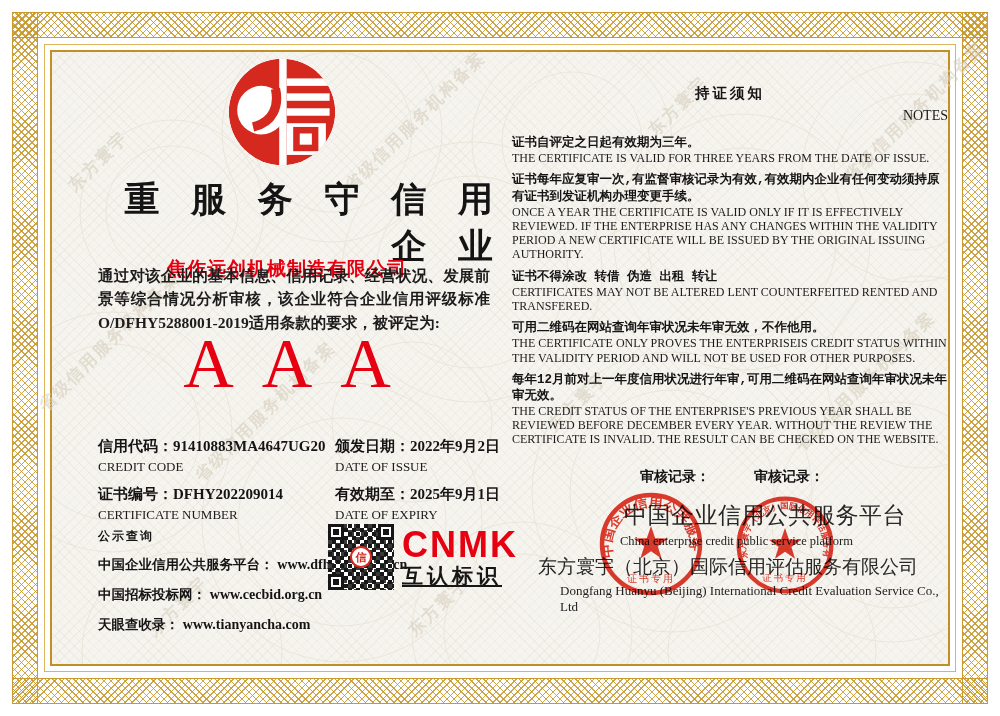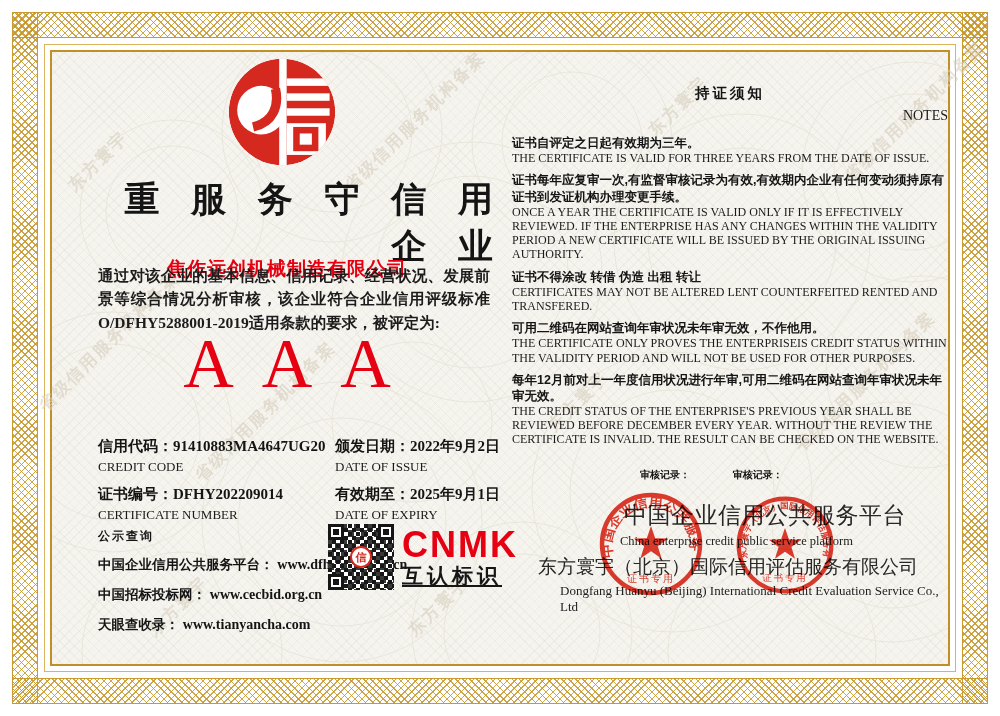--- a/index.html
+++ b/index.html
@@ -68,24 +68,24 @@
   .cnmk { left:402px; top:524px; font-size:36px; font-weight:800; letter-spacing:2px; color:#e60012;text-align:center; }
   .mutual { left:402px; top:562px; font-size:21px; font-weight:600; letter-spacing:4px;
             font-family:"Liberation Serif", serif; color:#161616;text-decoration:underline; }
 
   
   .notes { left:512px; top:84px; width:436px; }
   .notes-title-cn { text-align:center; font-size:14.5px; font-weight:700; letter-spacing:3px; color:#141414; }
   .notes-title-en { text-align:right; font-family:"Liberation Serif", serif; font-size:14px;
                     color:#1a1a1a; margin-top:5px; margin-bottom:11px; }
   .note { margin-bottom:7px; }
-  .note .cn { font-size:12.5px; font-weight:700; line-height:1.3; color:#141414; }
+  .note .cn { font-size:12.5px; font-weight:700; line-height:1.3; color:#141414;font-family:Liberation Mono, monospace; }
   .note .en { font-family:"Liberation Serif", serif; font-size:12px; line-height:1.18; color:#1a1a1a; }
 
-  .audit { left:512px; top:468px; width:436px; font-size:10px; font-weight:700; color:#141414; }
+  .audit { left:512px; top:468px; width:436px; font-size:14px; font-weight:700; color:#141414; }
   .audit .a1 { margin-left:128px; } .audit .a2 { margin-left:40px; }
 
   .issuer { left:512px; top:500px; width:436px; color:#272727; }
   .issuer .l1 { margin-left:112px; font-size:23px; font-weight:500; letter-spacing:.5px; }
   .issuer .l2 { margin-left:108px; margin-top:3px; font-family:"Liberation Serif", serif; font-size:12.5px; color:#222; }
   .issuer .l3 { margin-left:26px;  margin-top:5px; font-size:19px; font-weight:500; }
   .issuer .l4 { margin-left:48px;  margin-top:3px; font-family:"Liberation Serif", serif; font-size:13px; color:#222; }
 
   .stamp { position:absolute; z-index:3; mix-blend-mode:multiply; opacity:.92; }
   .stamp.sl { left:596px; top:489px; } .stamp.sr { left:733px; top:493px; }

